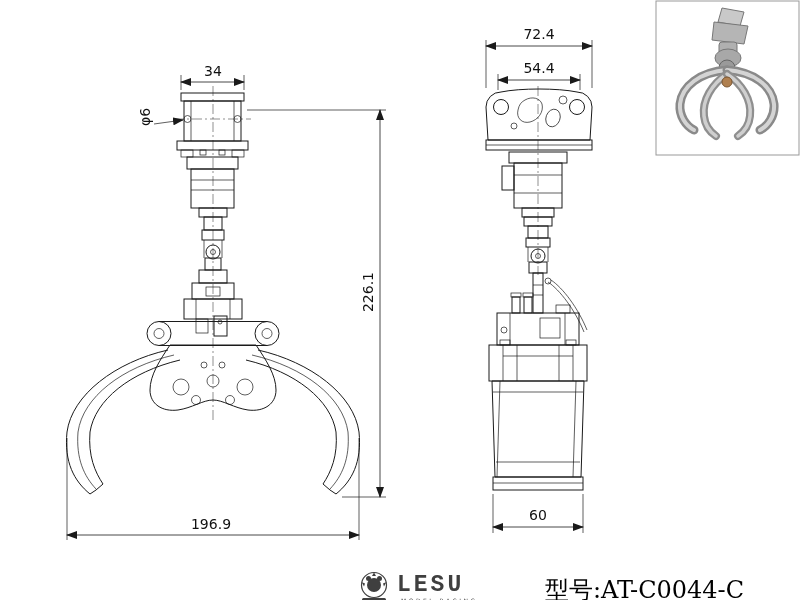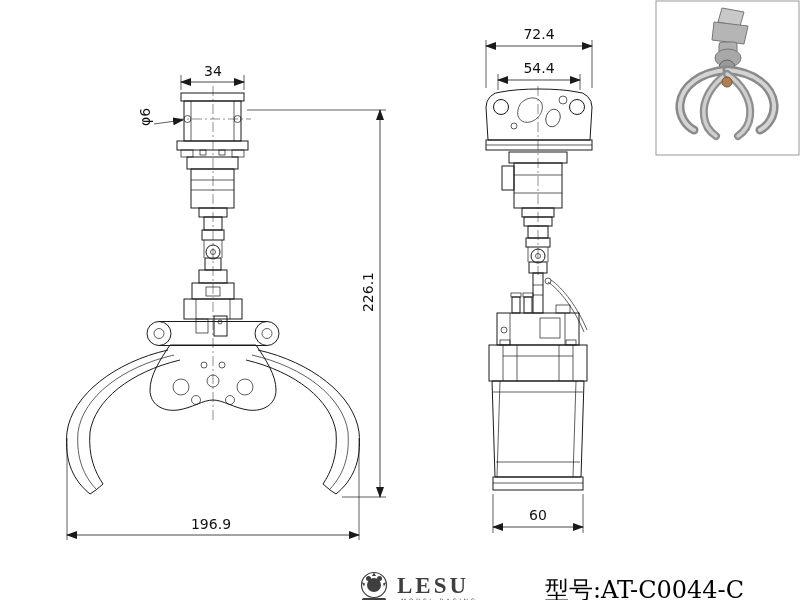--- a/index.html
+++ b/index.html
@@ -9,21 +9,21 @@
   }
   svg text{user-select:none;}
   .o{fill:none;stroke:#1a1a1a;stroke-width:1;}
   .t{fill:none;stroke:#1a1a1a;stroke-width:.7;}
   .dash{fill:none;stroke:#444;stroke-width:.6;stroke-dasharray:10 3 2 3;}
   .dim{fill:none;stroke:#1a1a1a;stroke-width:.8;}
   .ext{fill:none;stroke:#1a1a1a;stroke-width:.7;}
   .dtxt{font-family:"DejaVu Sans",sans-serif;font-size:14px;fill:#111;}
   .footer-brand{
     position:absolute;left:397px;top:574px;
-    font-family:Liberation Serif, serif;font-weight:bold;font-size:23px;
+    font-family:Liberation Mono, monospace;font-weight:bold;font-size:23px;
     letter-spacing:3px;color:#3f3f3f;line-height:1;
   }
   .footer-tag{
     position:absolute;left:401px;top:598px;
     font-family:"DejaVu Sans",sans-serif;font-size:6px;
     letter-spacing:2.5px;color:#3f3f3f;line-height:1;
   }
   .footer-model{
     position:absolute;left:545px;top:578px;
     font-family:"DejaVu Serif",serif;font-size:24px;color:#000;line-height:1;

